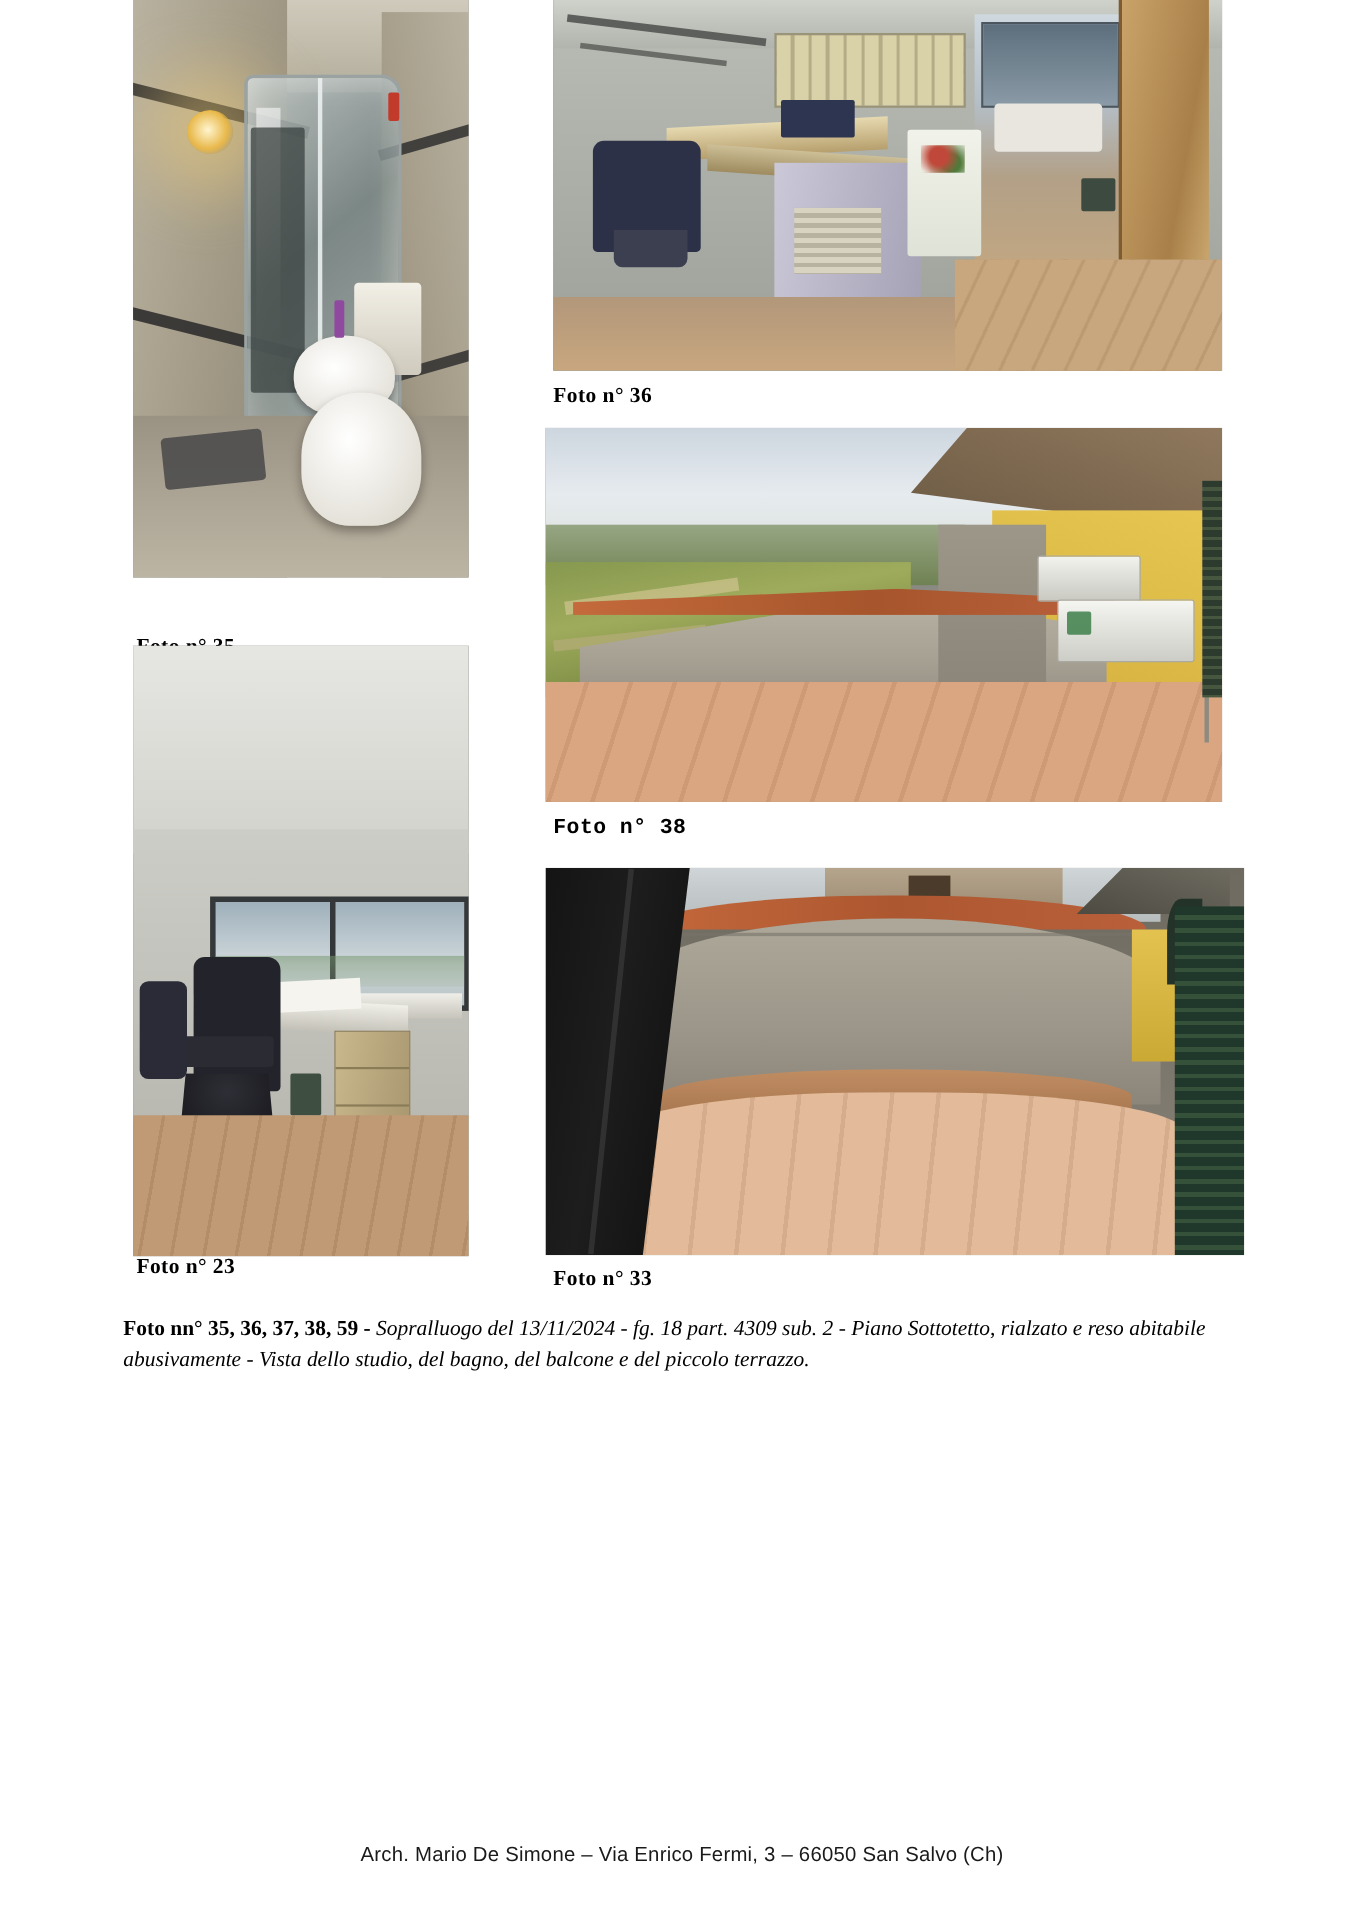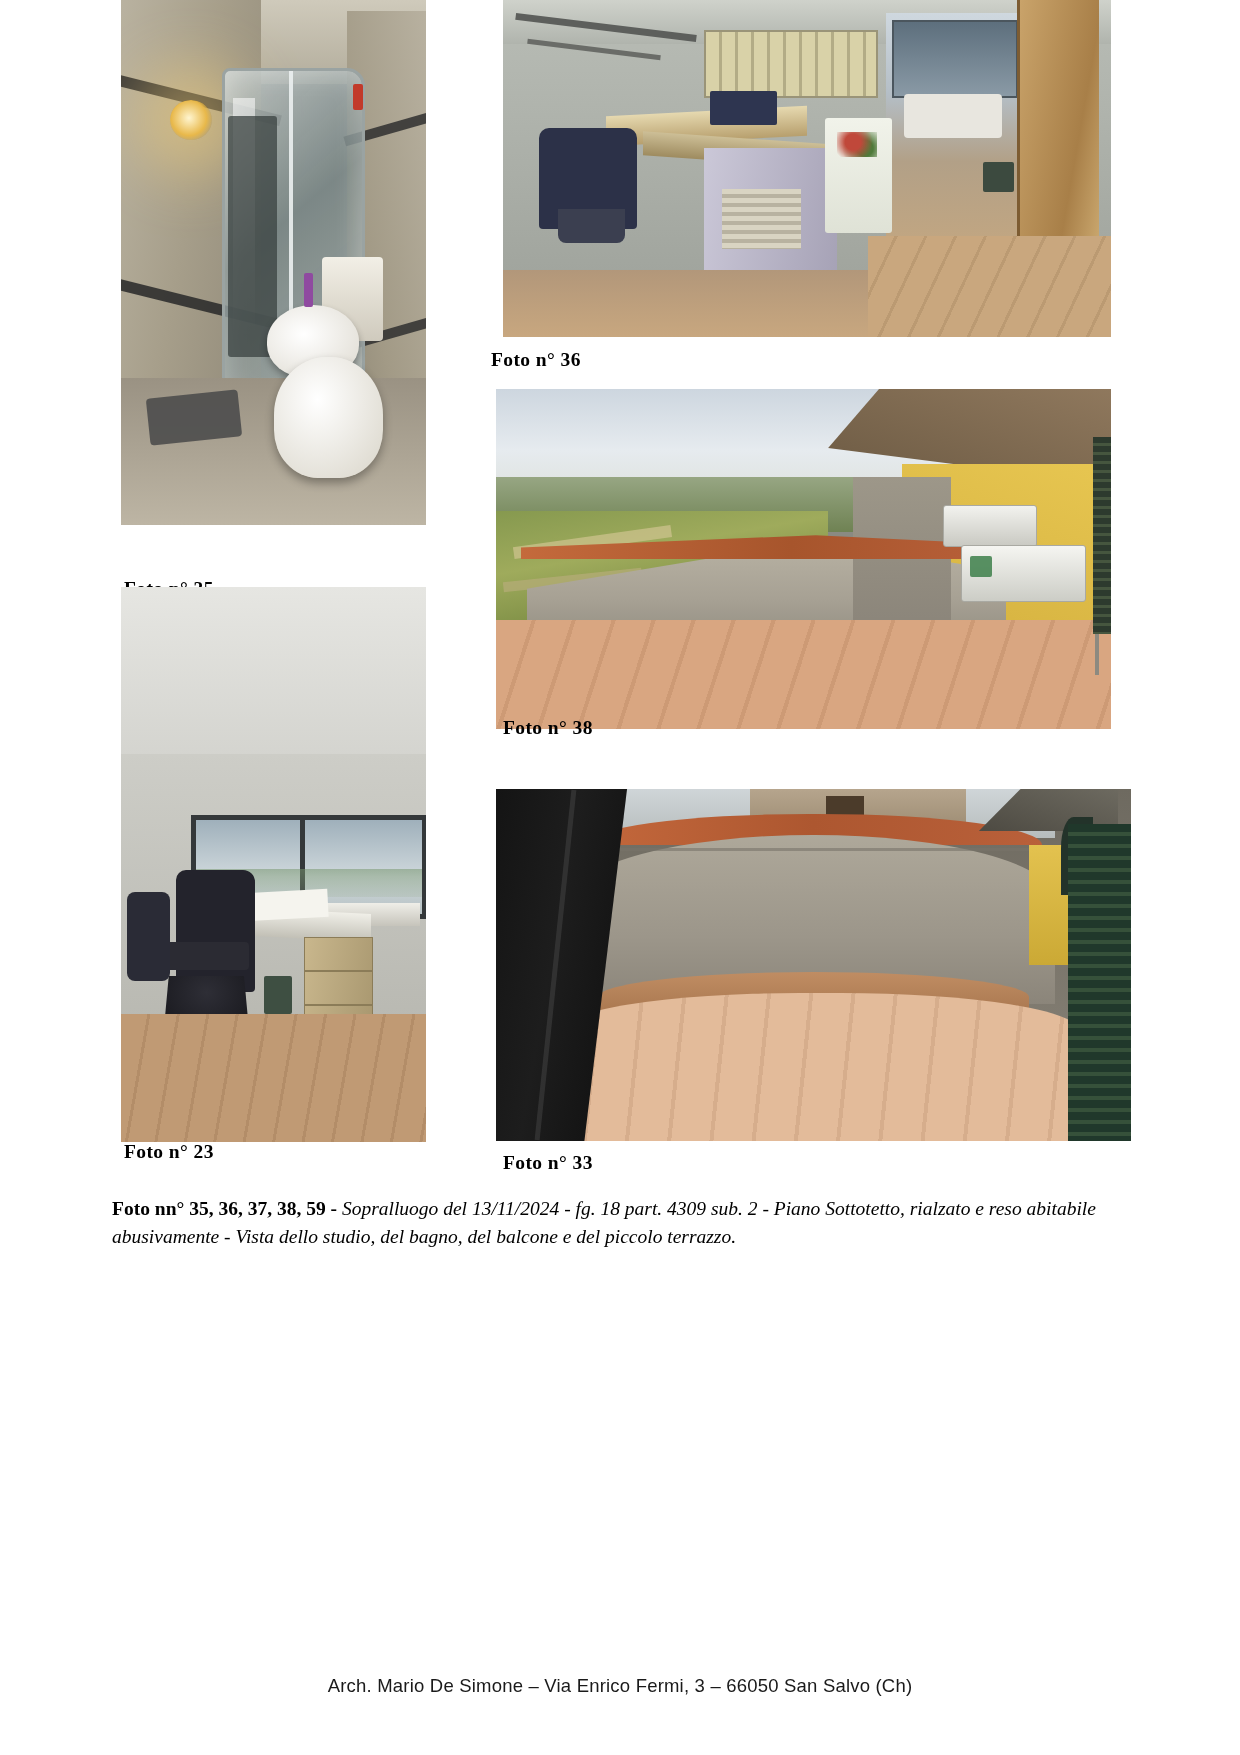--- a/index.html
+++ b/index.html
@@ -514,40 +514,40 @@
     <div class="counter"></div>
     <div class="shelf"></div>
     <div class="towel"></div>
     <div class="chair"></div>
     <div class="chairleg"></div>
     <div class="floor"></div>
     <div class="floorR"></div>
     <div class="bin"></div>
   </div>
 </div>
-<div class="caption" style="left:491px; top:349px;">Foto n° 36</div>
+<div class="caption" style="left:503px; top:349px;">Foto n° 36</div>
 
 <div class="photo" id="photo38">
   <div class="scene">
     <div class="sky"></div>
     <div class="hills"></div>
     <div class="fields"></div>
     <div class="roof"></div>
     <div class="wallY"></div>
     <div class="parapet"></div>
     <div class="parapetR"></div>
     <div class="coping"></div>
     <div class="tilefloor"></div>
     <div class="ac1"></div>
     <div class="ac2"></div>
     <div class="pipe"></div>
     <div class="shutter"></div>
   </div>
 </div>
-<div class="caption" style="left:503px; top:717px;">Foto n° 38</div>
+<div class="caption" style="left:503px; top:741px;font-family:Liberation Mono, monospace;">Foto n° 38</div>
 
 <div class="photo" id="photo37">
   <div class="scene">
     <div class="ceiling"></div>
     <div class="wall"></div>
     <div class="window"></div>
     <div class="sill"></div>
     <div class="desk"></div>
     <div class="papers"></div>
     <div class="chair"></div>

